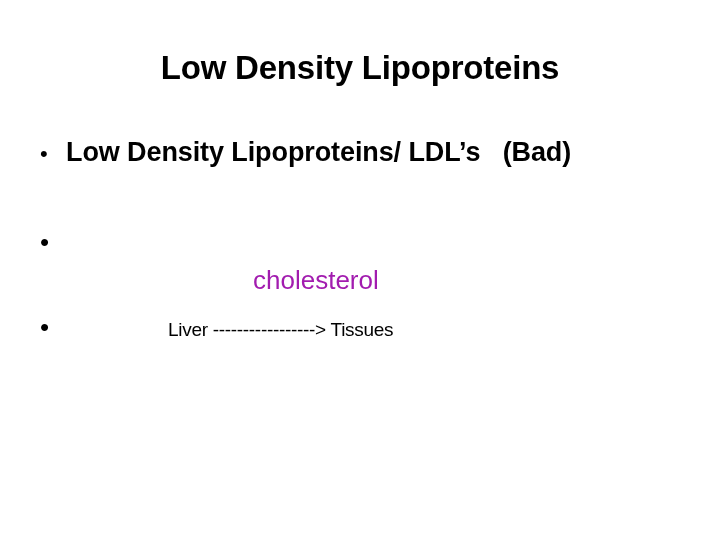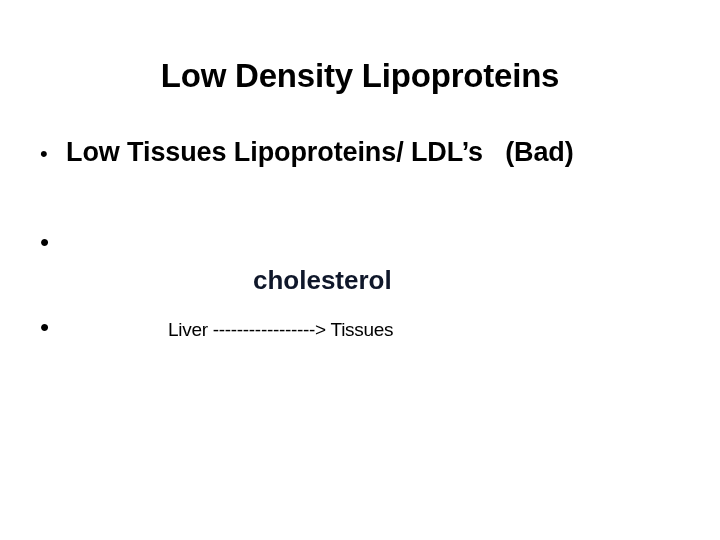--- a/index.html
+++ b/index.html
@@ -19,21 +19,21 @@
     width: 720px;
     height: 540px;
     background: #ffffff;
     overflow: hidden;
   }
 
   
   .slide-title {
     position: absolute;
     left: 0;
-    top: 56px;
+    top: 48px;
     width: 720px;
     text-align: center;
     font-size: 33px;
     font-weight: bold;
     line-height: 40px;
     letter-spacing: -0.2px;
     color: #000000;
     white-space: pre;
   }
 
@@ -84,22 +84,22 @@
     font-size: 26px;
   }
 
   
   .free-line {
     position: absolute;
     left: 253px;
     top: 264px;
     font-size: 26px;
     line-height: 32px;
-    font-weight: bold;
-    color: #0f172a;
+    font-weight: normal;
+    color: #a21caf;
     white-space: pre;
   }
 
   
   #row-pathway {
     top: 311px;
   }
   #row-pathway .bullet-marker {
     font-size: 26px;
   }
@@ -112,21 +112,21 @@
 </style>
 </head>
 <body>
 
 <div id="slide">
 
   <div class="slide-title">Low Density Lipoproteins</div>
 
   <div class="bullet-row" id="row-ldl">
     <span class="bullet-marker">•</span>
-    <span class="bullet-text">Low Tissues Lipoproteins/ LDL’s   (Bad)</span>
+    <span class="bullet-text">Low Density Lipoproteins/ LDL’s   (Bad)</span>
   </div>
 
   <div class="bullet-row" id="row-empty">
     <span class="bullet-marker">•</span>
     <span class="bullet-text"></span>
   </div>
 
   <div class="free-line">cholesterol</div>
 
   <div class="bullet-row" id="row-pathway">

